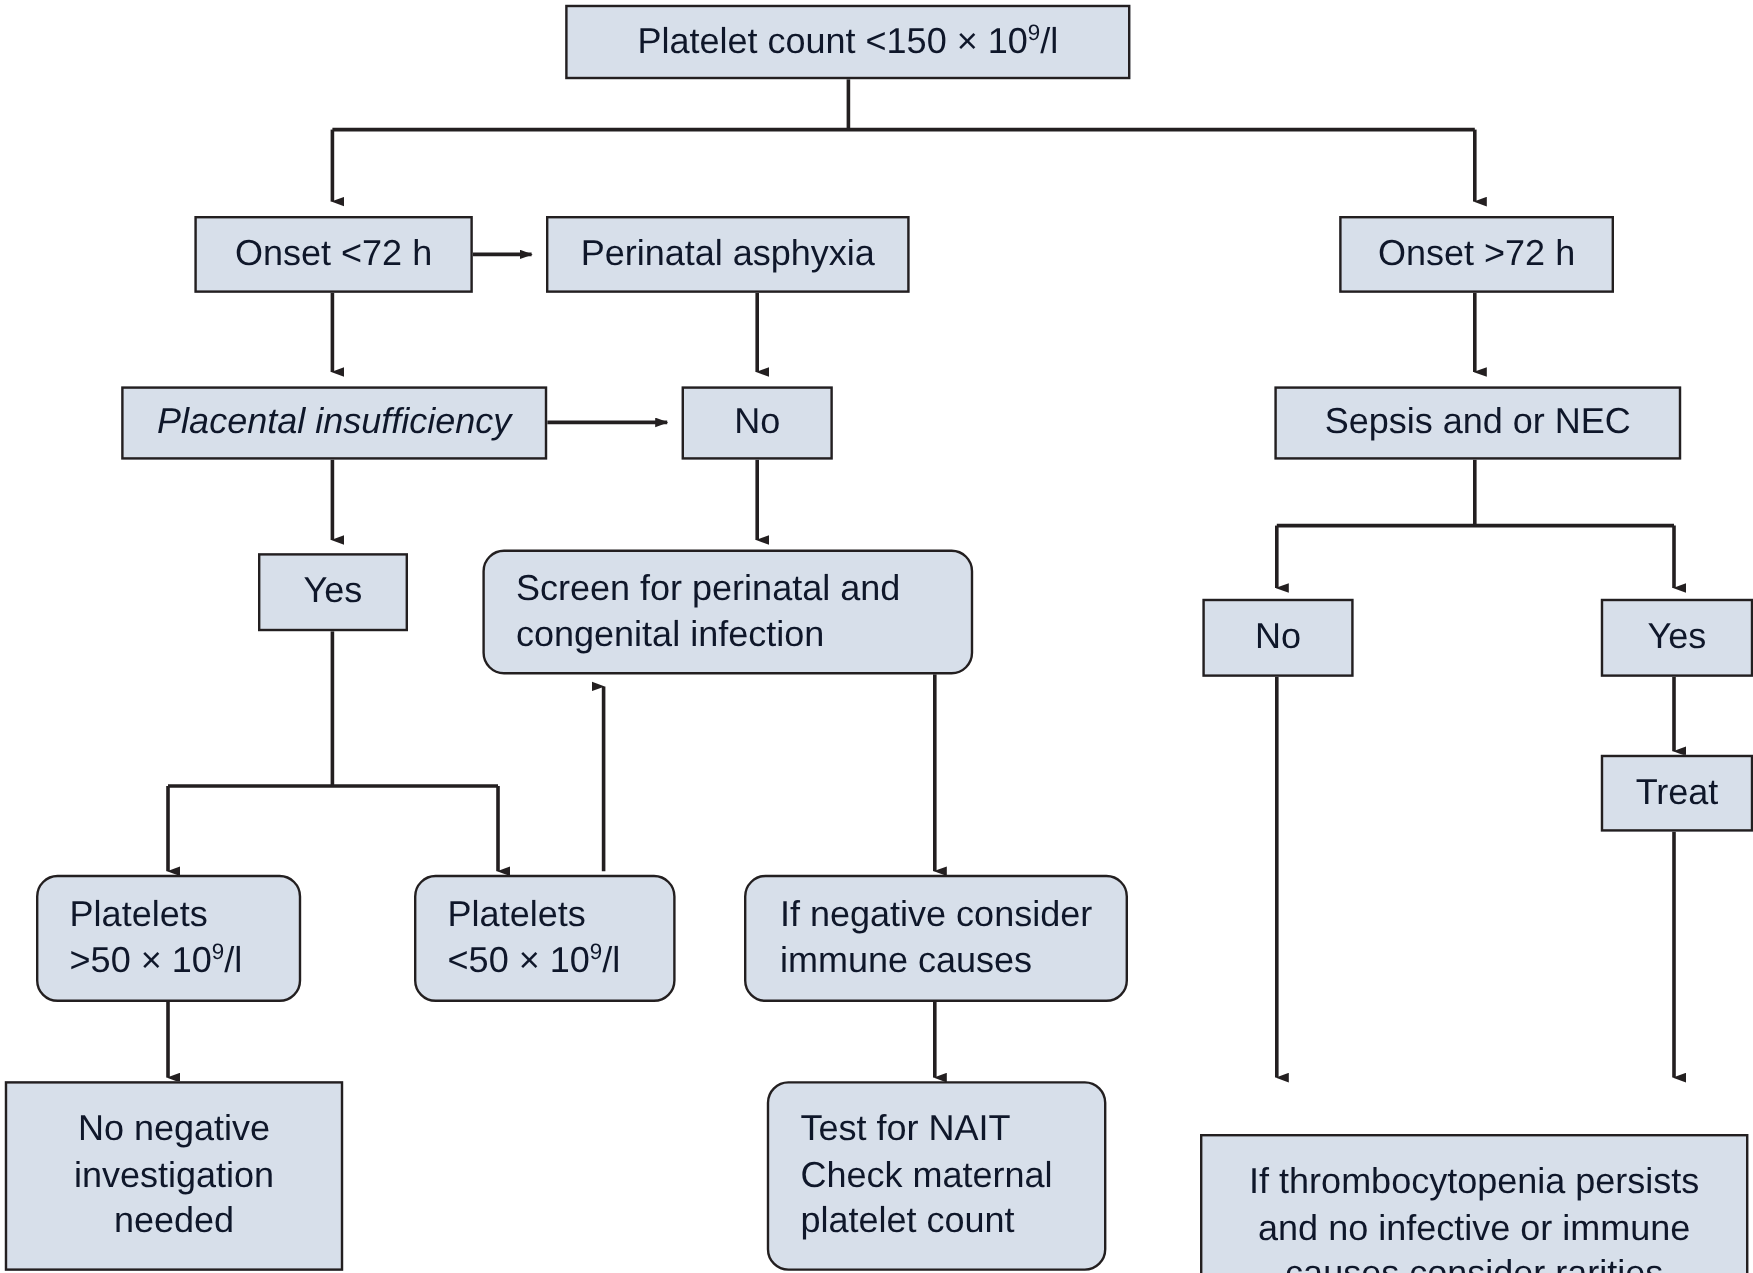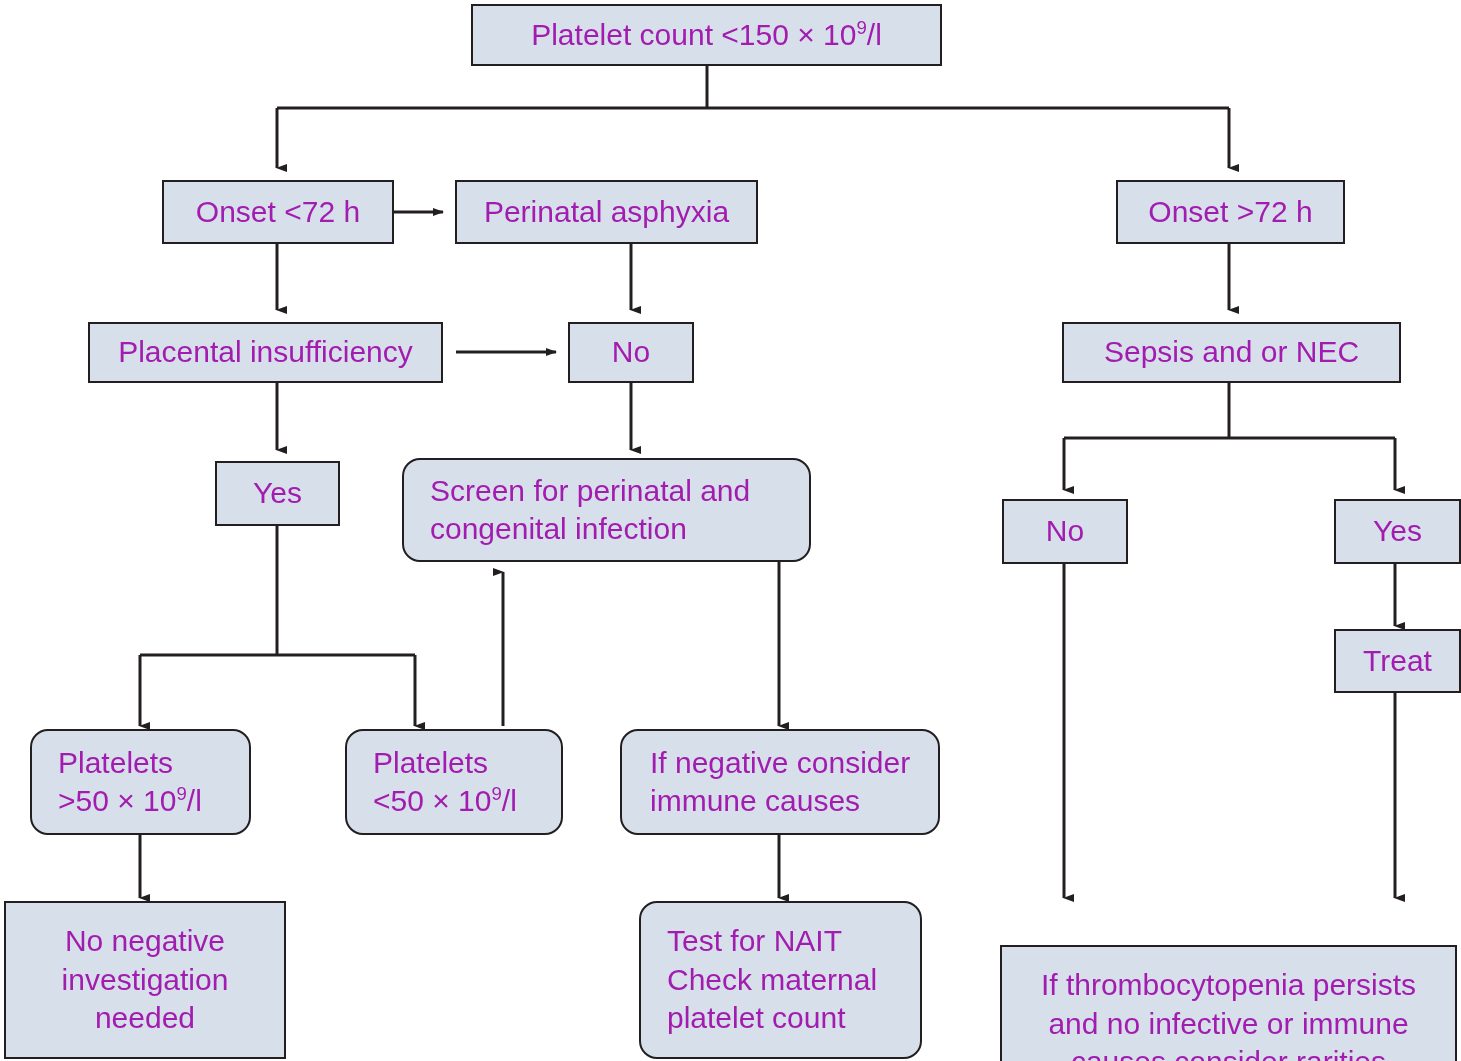--- a/index.html
+++ b/index.html
@@ -24,21 +24,21 @@
     pointer-events: none;
   }
   .node {
     position: absolute;
     box-sizing: border-box;
     background: #d7dfea;
     border: 2px solid #231f20;
     display: flex;
     align-items: center;
     justify-content: center;
-    color: #a21caf;
+    color: #0f172a;
     font-size: 30px;
     line-height: 1.28;
     white-space: pre-line;
     z-index: 2;
   }
   .node.ctr  { justify-content: center; text-align: center; }
   .node.left { justify-content: flex-start; text-align: left; padding-left: 26px; border-radius: 18px; }
   .node .txt { display: block; }
   sup { font-size: 0.62em; vertical-align: super; line-height: 0; }
 </style>
@@ -115,21 +115,21 @@
   </div>
 
   <div class="node ctr" style="left:455px; top:180px; width:303px; height:64px;">
     <span class="txt">Perinatal asphyxia</span>
   </div>
 
   <div class="node ctr" style="left:1116px; top:180px; width:229px; height:64px;">
     <span class="txt">Onset &gt;72 h</span>
   </div>
 
-  <div class="node ctr" style="left:88px; top:322px; width:355px; height:61px;">
+  <div class="node ctr" style="left:101px; top:322px; width:355px; height:61px;font-style:italic;">
     <span class="txt">Placental insufficiency</span>
   </div>
 
   <div class="node ctr" style="left:568px; top:322px; width:126px; height:61px;">
     <span class="txt">No</span>
   </div>
 
   <div class="node ctr" style="left:1062px; top:322px; width:339px; height:61px;">
     <span class="txt">Sepsis and or NEC</span>
   </div>

